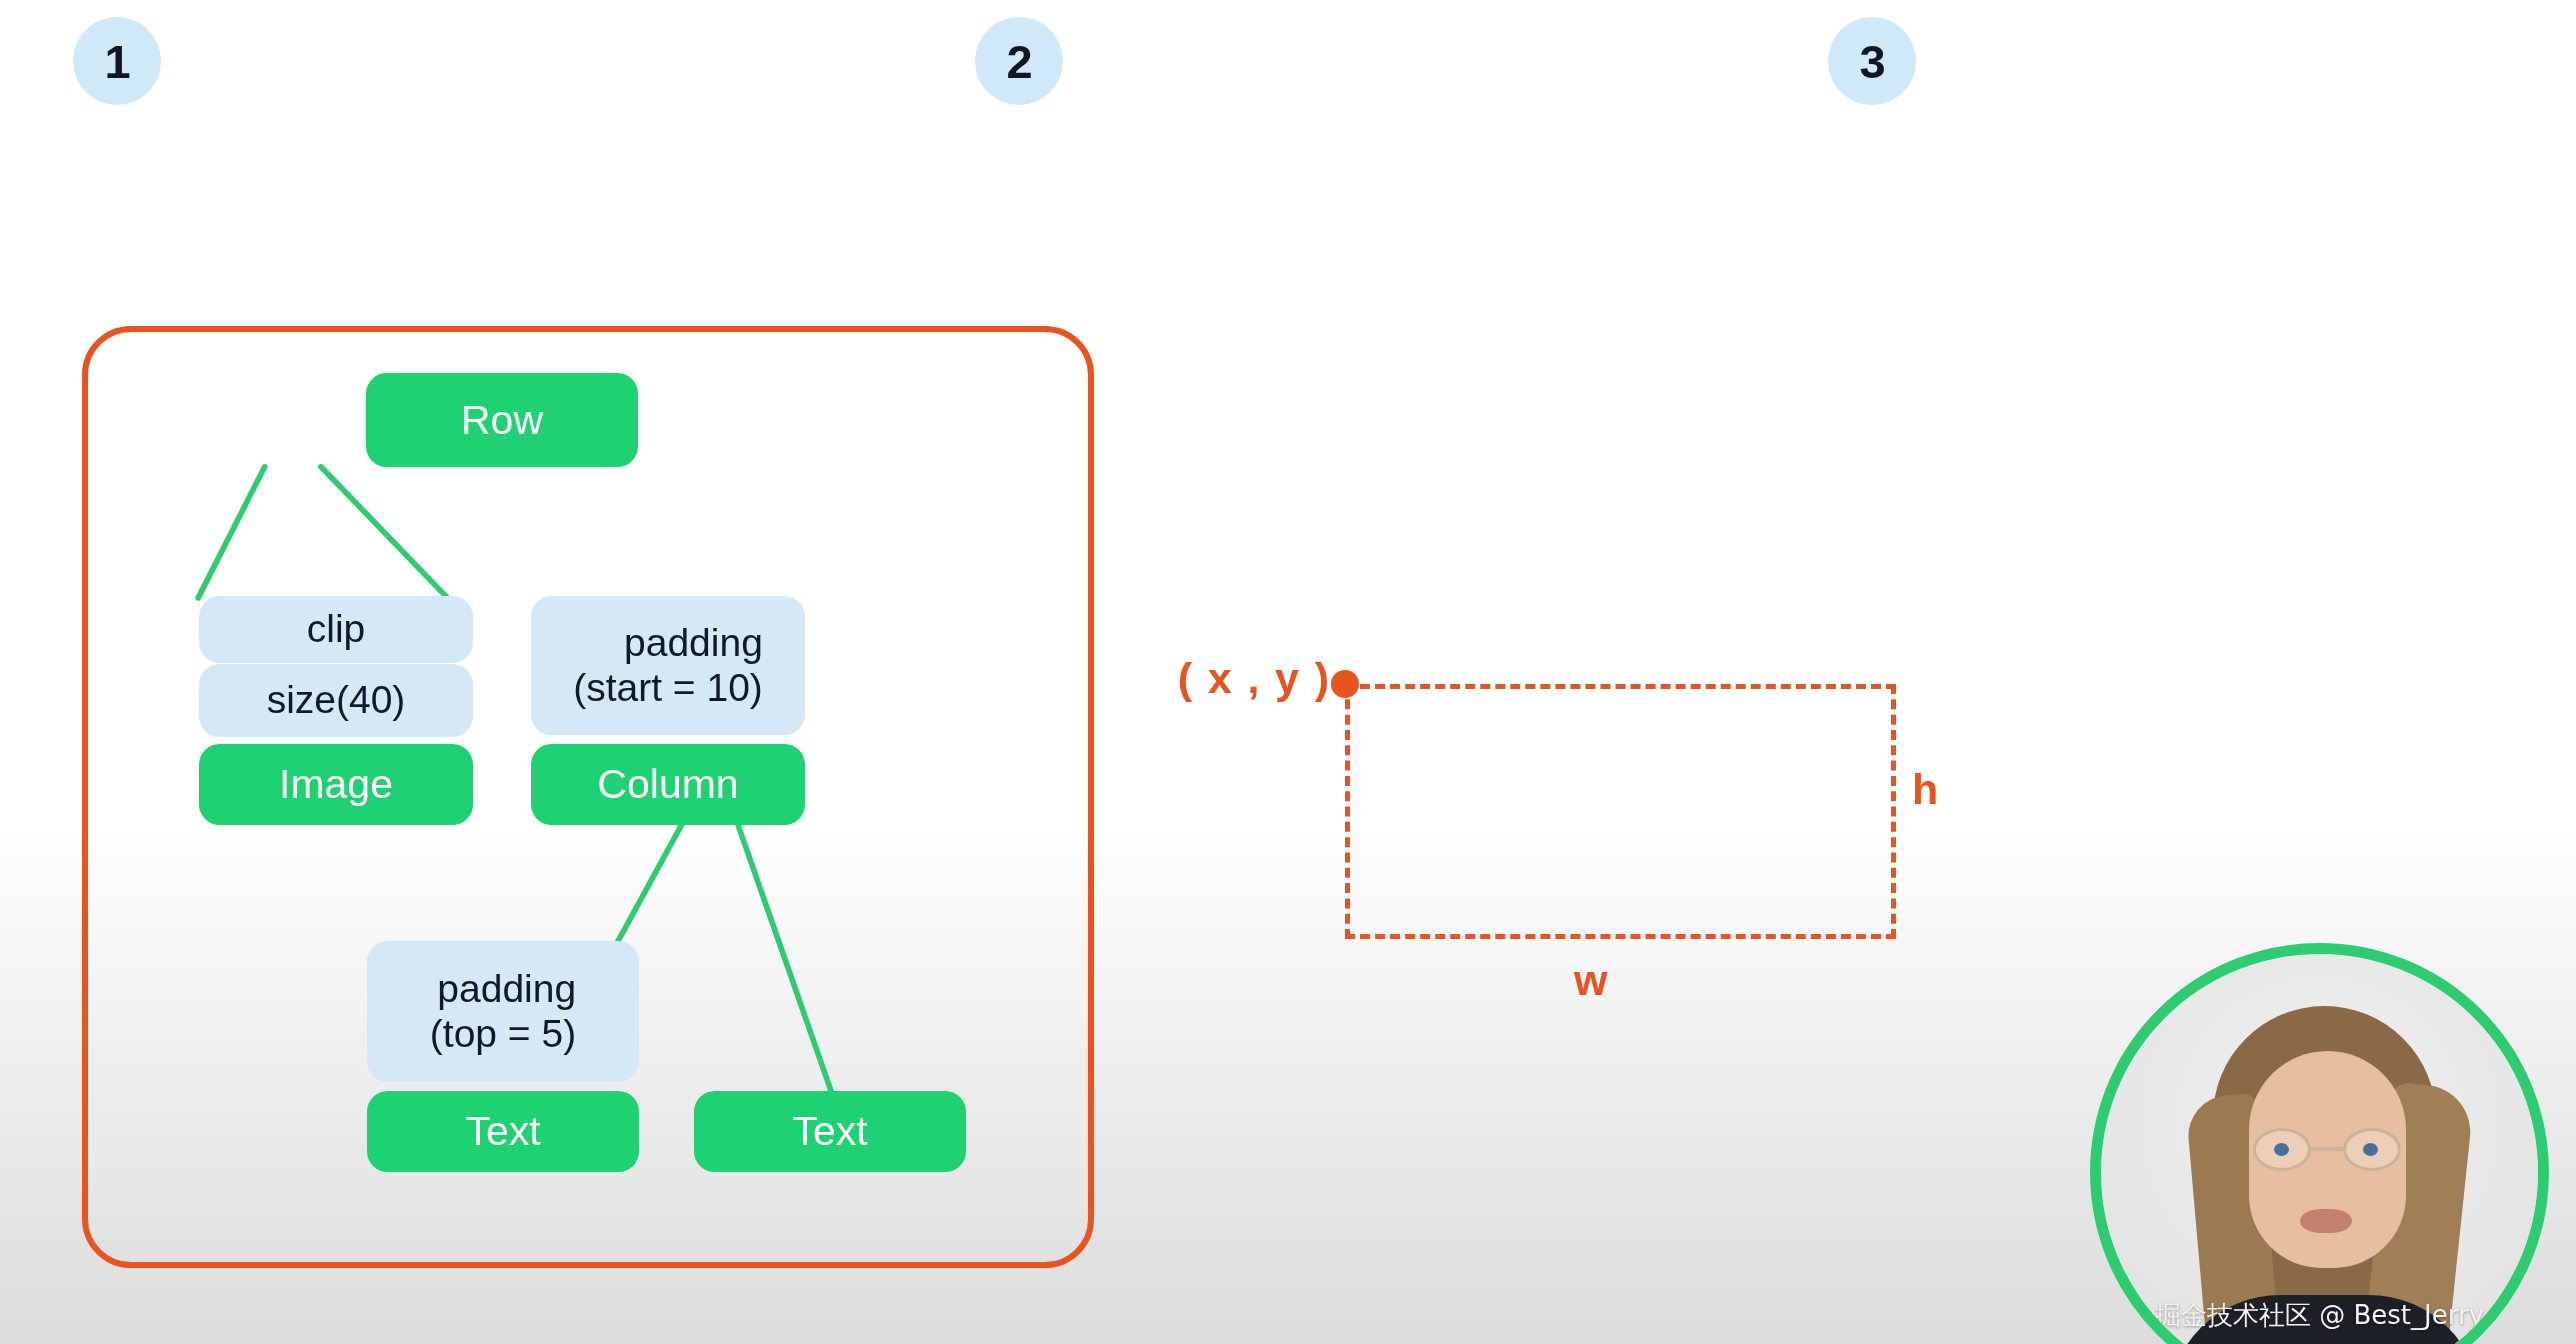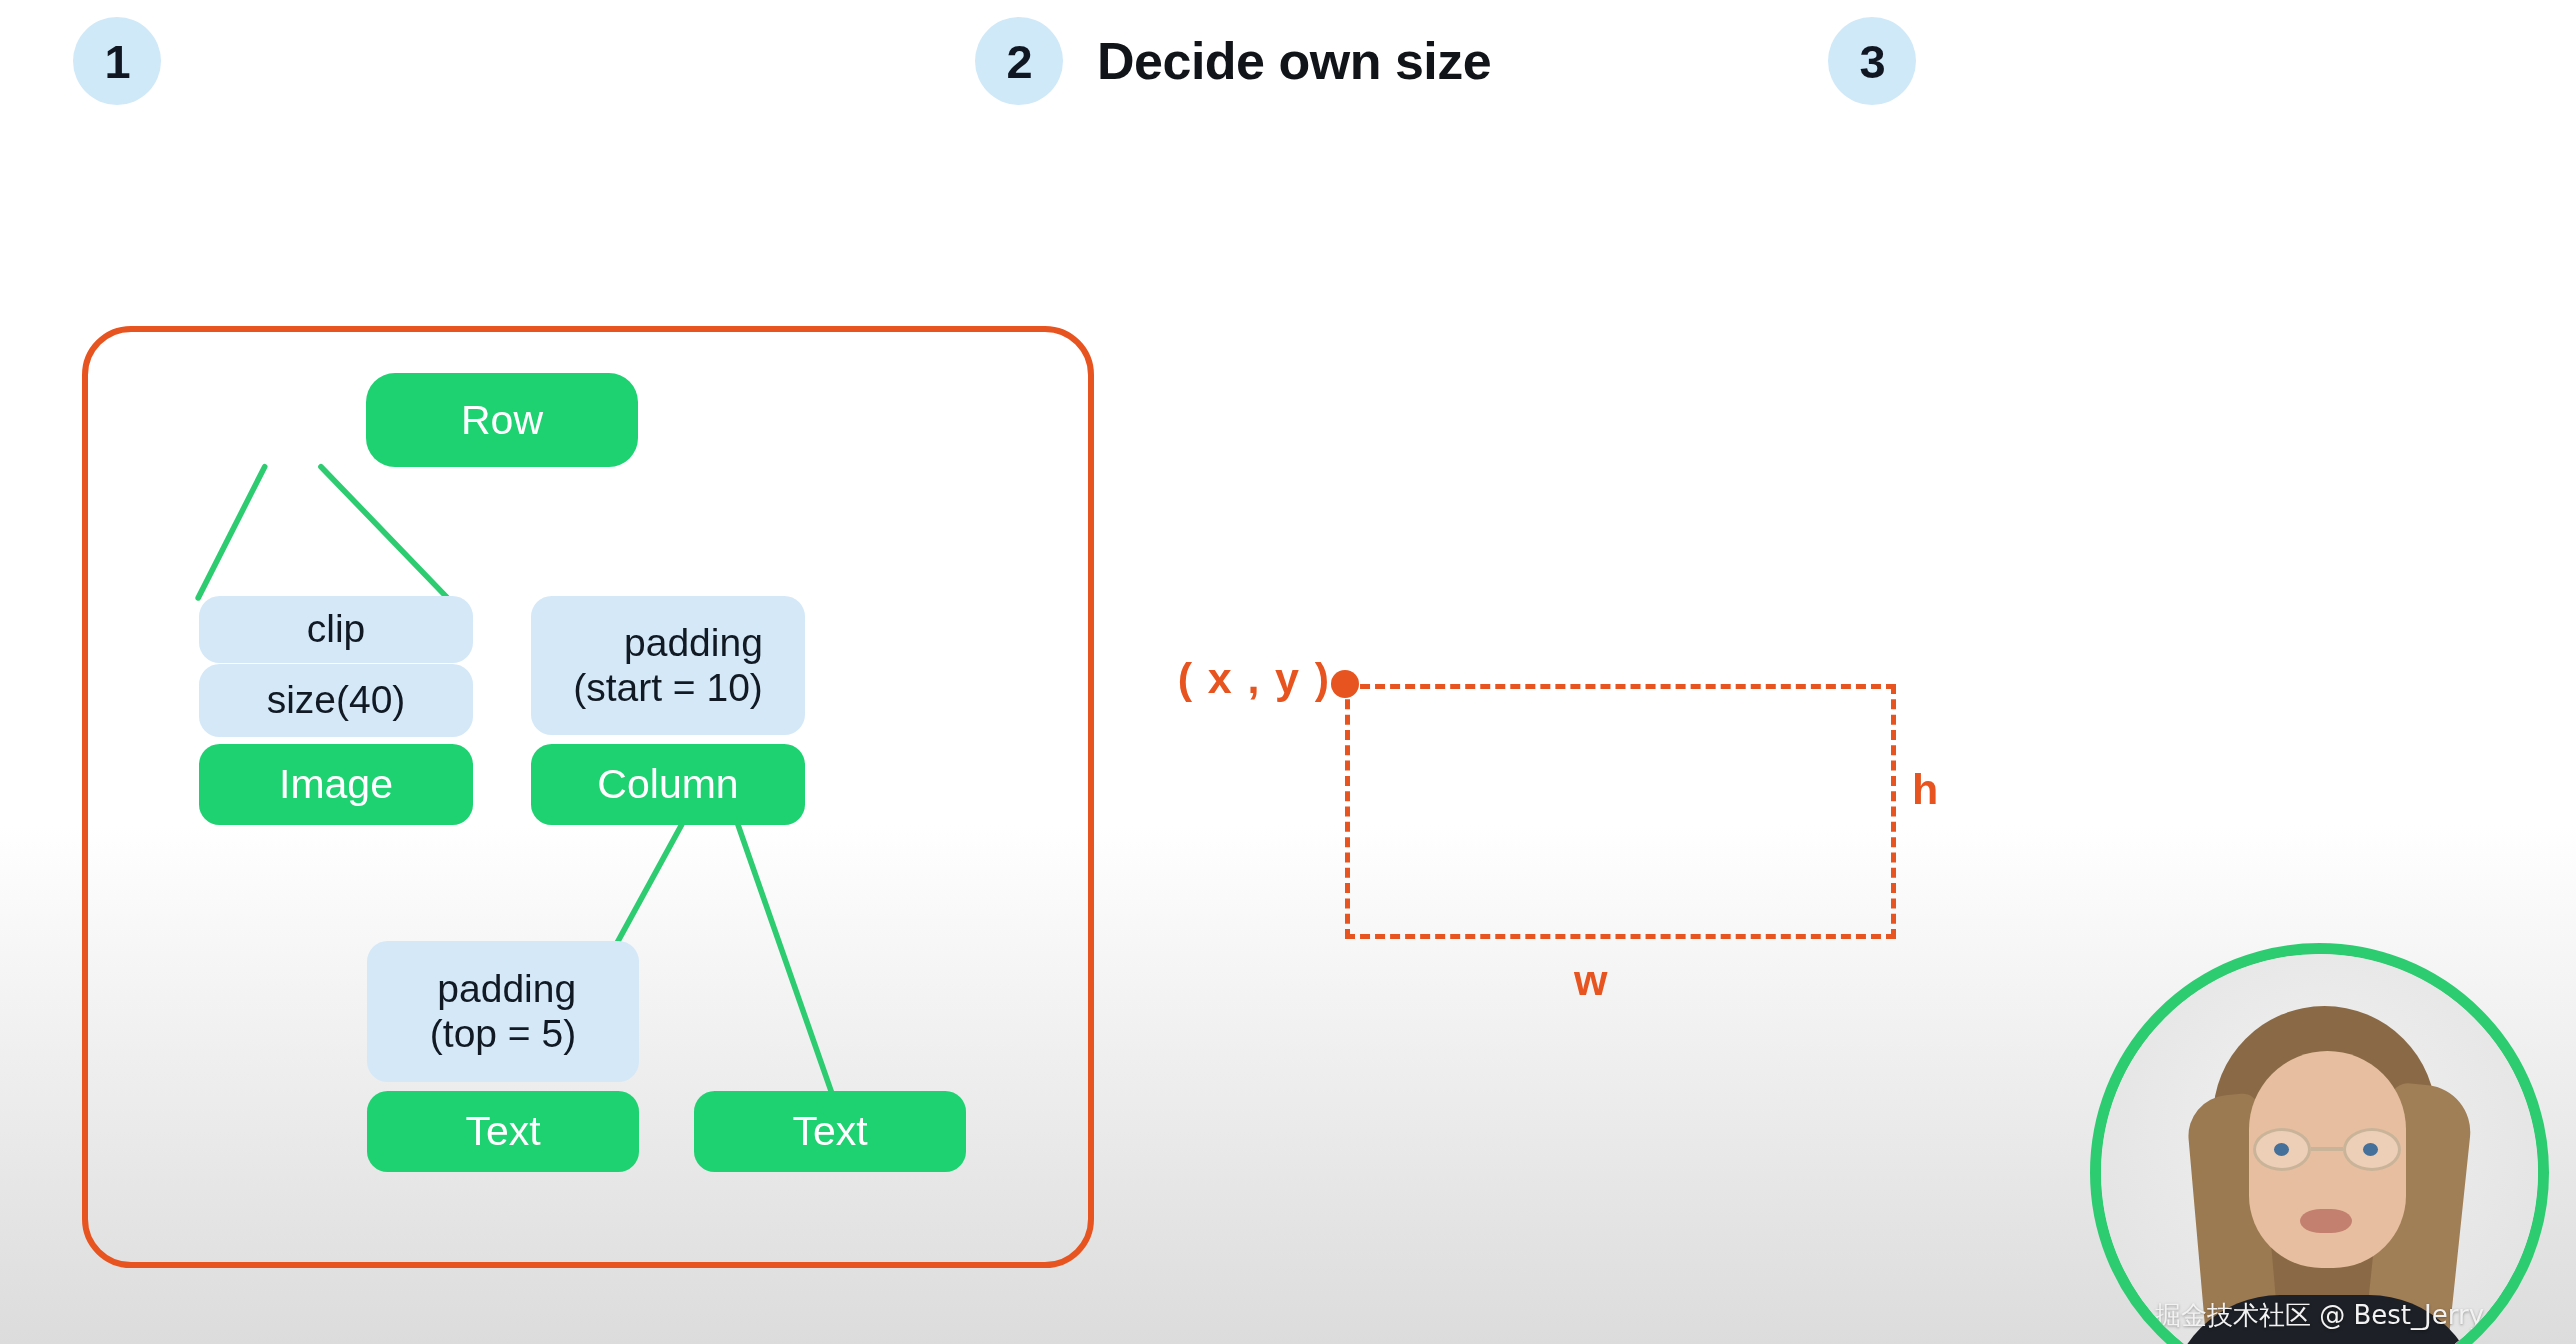--- a/index.html
+++ b/index.html
@@ -108,21 +108,21 @@
   .node.blue {
     background: #d4e8f8;
     color: #111a24;
     font-size: 39px;
     font-weight: 500;
     text-align: right;
   }
   .node .node-text { display: block; white-space: pre-line; }
 
   
-  #node-row        { left: 366px;  top: 373px;  width: 272px; height: 94px; border-radius: 29px; }
+  #node-row        { left: 366px;  top: 373px;  width: 272px; height: 94px; }
   #node-clip       { left: 199px;  top: 596px;  width: 274px; height: 67px;  }
   #node-size40     { left: 199px;  top: 664px;  width: 274px; height: 73px;  }
   #node-image      { left: 199px;  top: 744px;  width: 274px; height: 81px;  }
   #node-padstart   { left: 531px;  top: 596px;  width: 274px; height: 139px; }
   #node-column     { left: 531px;  top: 744px;  width: 274px; height: 81px;  }
   #node-padtop     { left: 367px;  top: 941px; width: 272px; height: 141px; }
   #node-text-left  { left: 367px;  top: 1091px; width: 272px; height: 81px;  }
   #node-text-right { left: 694px;  top: 1091px; width: 272px; height: 81px;  }
 
   
@@ -299,21 +299,20 @@
   <div class="step" id="step-0">
     <div class="step-badge">
       <span>1</span>
     </div>
   </div>
 
   <div class="step" id="step-1">
     <div class="step-badge">
       <span>2</span>
     </div>
-    <div class="step-label">Decide own size</div>
   </div>
 
   <div class="step" id="step-2">
     <div class="step-badge">
       <span>3</span>
     </div>
   </div>
 
 </div>
 

